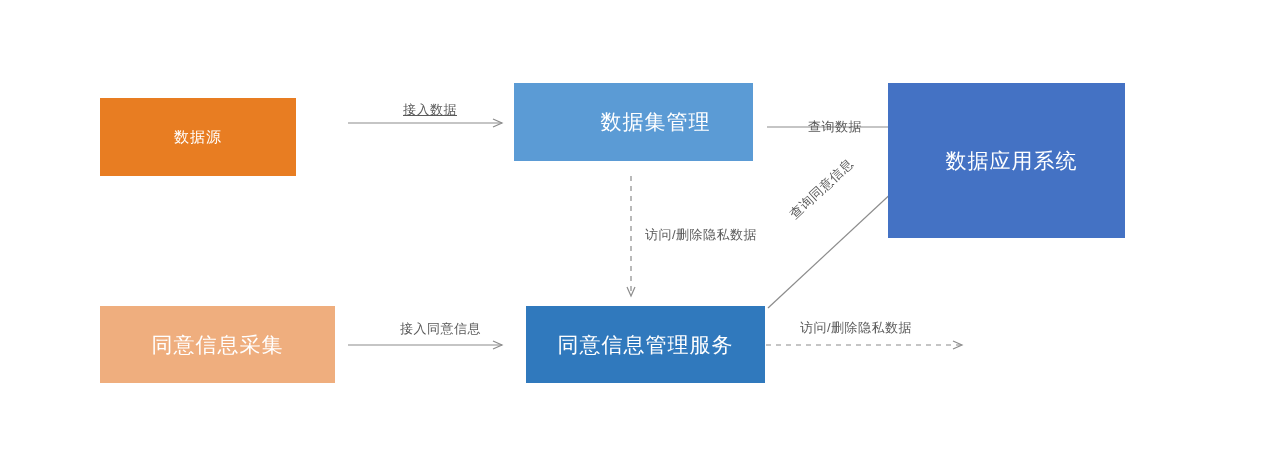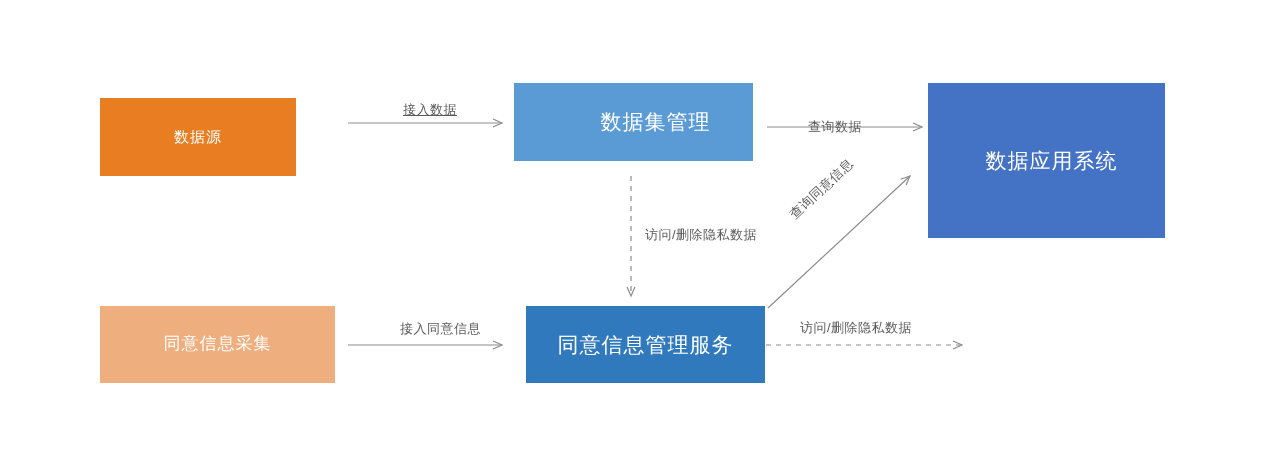--- a/index.html
+++ b/index.html
@@ -40,31 +40,31 @@
     margin-top: 15px;
   }
   .n-dataset {
     left: 514px; top: 83px; width: 239px; height: 78px;
     background: #5B9BD5;
     color: #ffffff;
     font-size: 21px;
     padding-left: 44px;
   }
   .n-dataapp {
-    left: 928px; top: 83px; width: 237px; height: 155px;
+    left: 888px; top: 83px; width: 237px; height: 155px;
     background: #4472C4;
     color: #ffffff;
     font-size: 21px;
     padding-left: 10px;
   }
   .n-consentcollect {
     left: 100px; top: 306px; width: 235px; height: 77px;
     background: #EFAE7E;
     color: #ffffff;
-    font-size: 17px;
+    font-size: 21px;
   }
   .n-consentservice {
     left: 514px; top: 306px; width: 239px; height: 77px;
     background: #3079BD;
     color: #ffffff;
     font-size: 21px;
     margin-left: 12px;
   }
   .n-otherapp {
     left: 968px; top: 318px; width: 160px; height: 54px;

